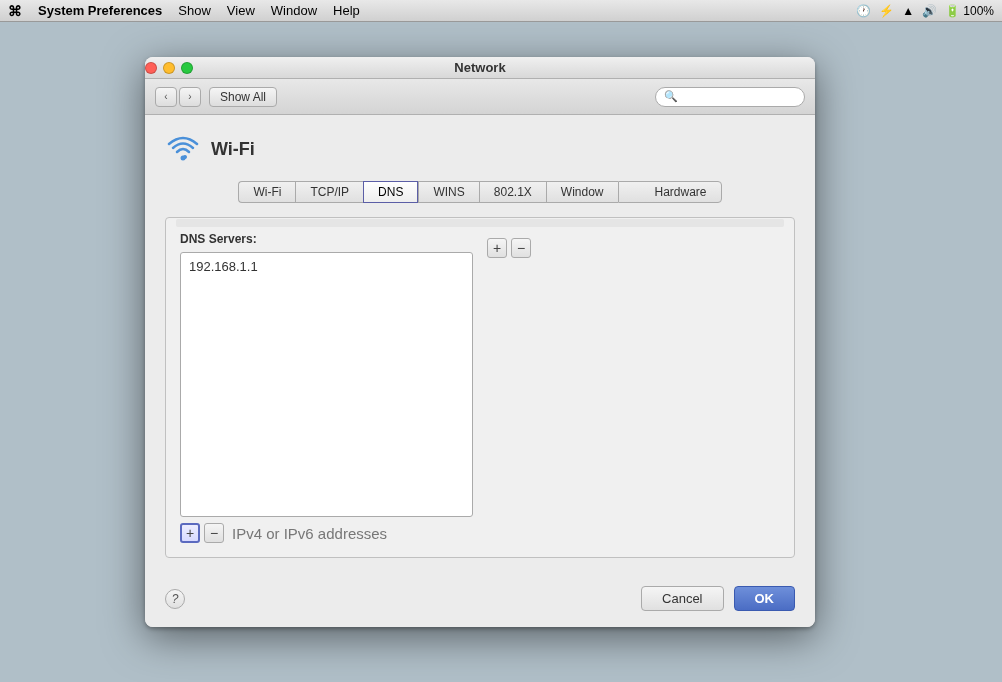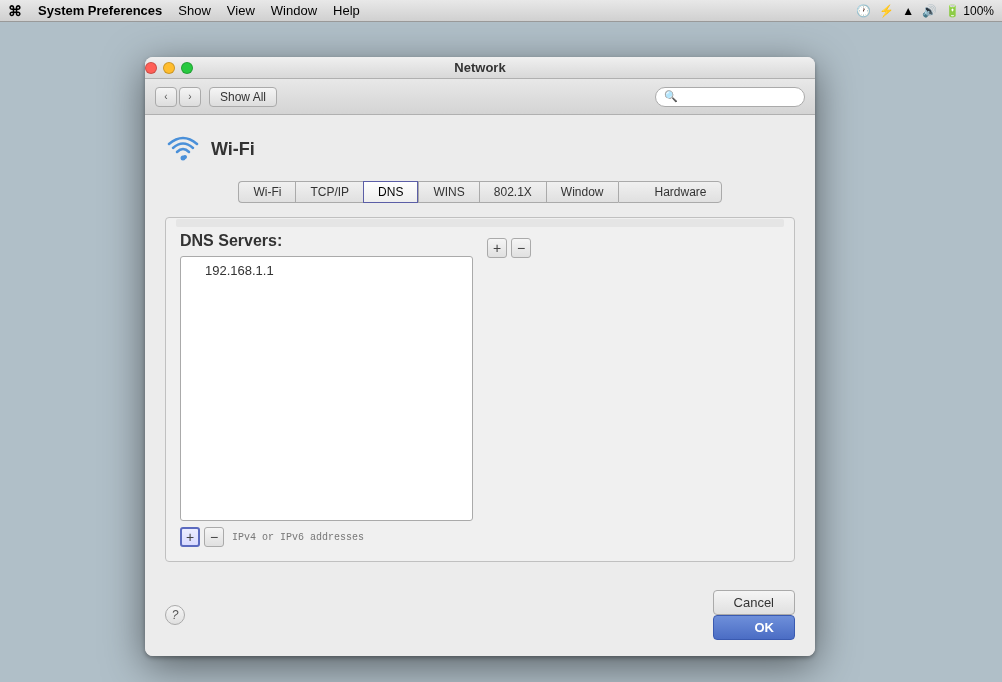--- a/index.html
+++ b/index.html
@@ -254,33 +254,33 @@
     .dns-columns {
       display: flex;
       gap: 14px;
     }
 
     .dns-col {
       flex: 1;
     }
 
     .col-label {
-      font-size: 16px;
+      font-size: 12px;
       font-weight: bold;
       color: #333;
       margin-bottom: 6px;
     }
 
     .list-box {
       background: white;
       border: 1px solid #aaa;
       border-radius: 3px;
       width: 100%;
       height: 265px;
-      padding: 4px 24px;
+      padding: 4px 8px;
       font-size: 13px;
       color: #333;
       overflow-y: auto;
     }
 
     .list-entry {
       padding: 2px 0;
     }
 
     
@@ -305,24 +305,23 @@
       color: #444;
       line-height: 1;
     }
 
     .plus-btn.focused {
       border: 2px solid #5b6abf;
       background: linear-gradient(to bottom, #ecedff, #d8daff);
     }
 
     .hint-text {
-      font-size: 10px;
+      font-size: 15px;
       color: #777;
       margin-left: 4px;
-      font-family: Liberation Mono, monospace;
     }
 
     
     .footer {
       display: flex;
       align-items: center;
       padding: 12px 20px 16px;
       background: #ececec;
     }
 
@@ -337,21 +336,21 @@
       justify-content: center;
       font-size: 12px;
       cursor: pointer;
       color: #555;
       font-style: italic;
     }
 
     .footer-btns {
       margin-left: auto;
       display: flex;
-      flex-direction: column;
+      gap: 10px;
     }
 
     .cancel-btn, .ok-btn {
       padding: 4px 20px;
       border-radius: 4px;
       font-size: 13px;
       cursor: pointer;
     }
 
     .cancel-btn {

